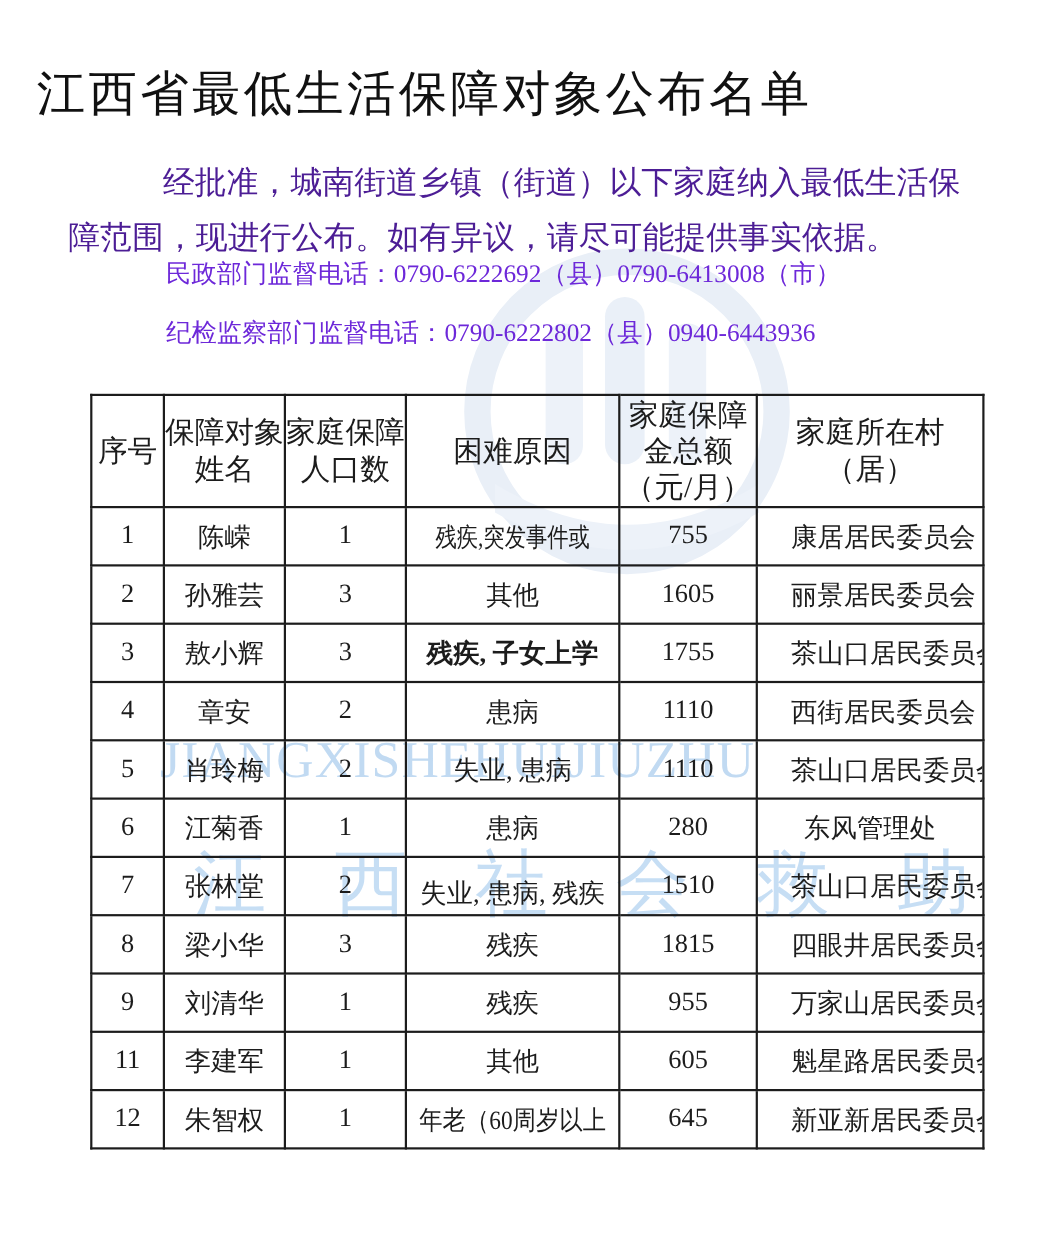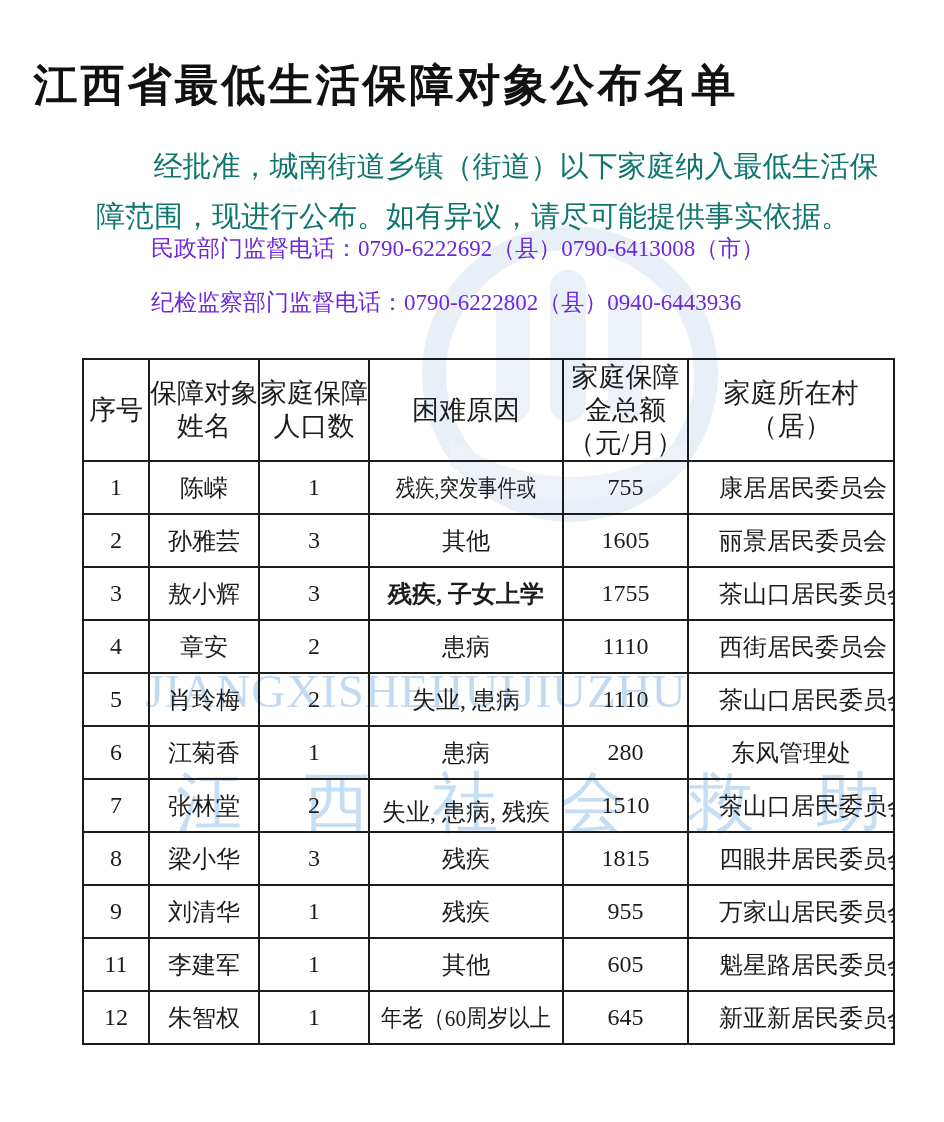--- a/index.html
+++ b/index.html
@@ -21,25 +21,25 @@
   .wm-cjk{
     position:absolute;left:0;top:758px;width:944px;text-align:right;
     font-size:66px;letter-spacing:62px;padding-left:62px;box-sizing:border-box;
     color:#b9d6f2;opacity:.8;white-space:nowrap;
   }
 
   
   .content{position:absolute;inset:0;z-index:1;}
   .doc-title{
     position:absolute;top:56px;left:0;width:772px;text-align:center;
-    font-size:44px;font-weight:700;letter-spacing:3px;color:#111;
+    font-size:44px;font-weight:400;letter-spacing:3px;color:#111;
   }
   .intro{
     position:absolute;top:141px;left:62px;width:822px;
-    font-size:29px;line-height:50px;text-indent:86px;color:#0f766e;text-align:center;
+    font-size:29px;line-height:50px;text-indent:86px;color:#4c1d95;
   }
   .phones{
     position:absolute;top:222px;left:66px;width:840px;
     font-size:23px;line-height:54px;color:#6d28d9;
   }
   .phone-line{padding-left:85px;white-space:nowrap;}
 
   
   table.roster{
     position:absolute;left:82px;top:358px;

